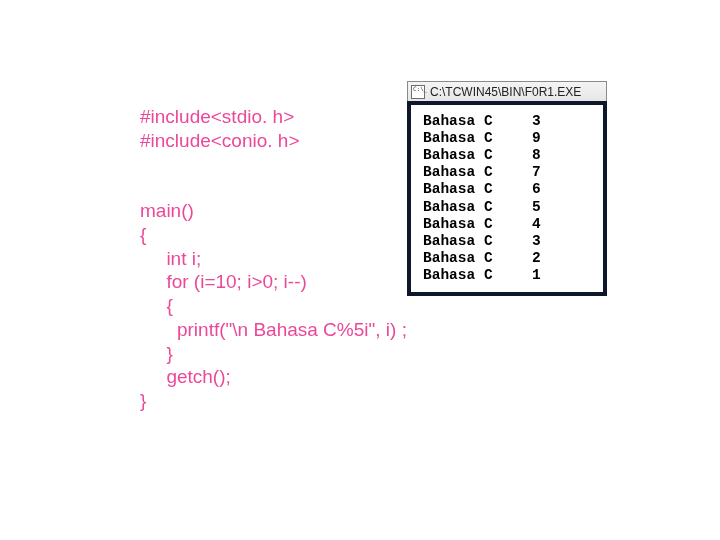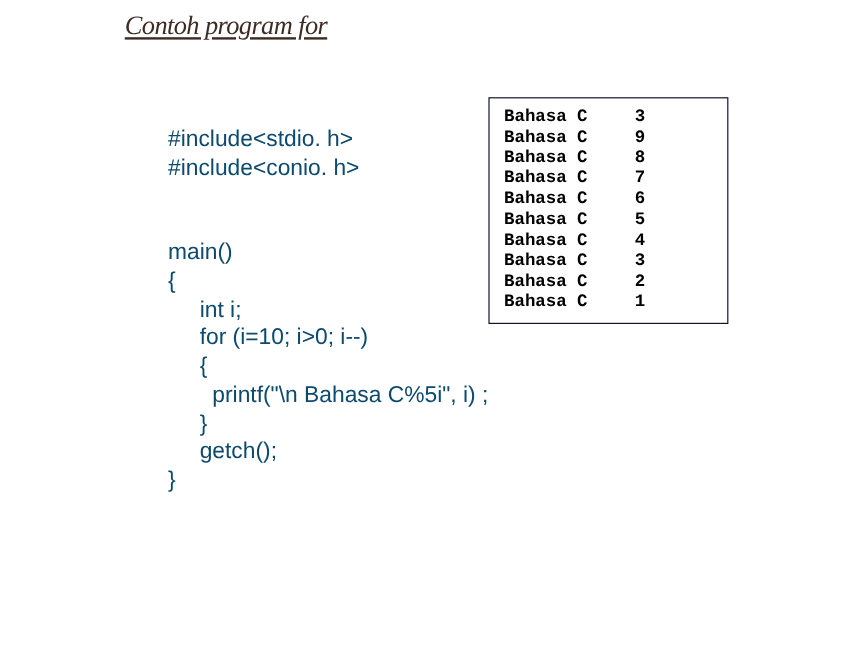--- a/index.html
+++ b/index.html
@@ -31,21 +31,21 @@
       text-underline-offset: 3px;
       font-weight: 500;
       letter-spacing: -0.5px;
     }
     .code {
       position: absolute;
       left: 140px;
       top: 81px;
       font-family: Arial, sans-serif;
       font-size: 19px;
-      color: #0c4a6e;
+      color: #ec4899;
       line-height: 1.25;
       white-space: pre;
     }
     .code .spacer { height: 23px; }
 
     .console-win {
       position: absolute;
       left: 407px;
       top: 81px;
       width: 200px;
@@ -77,21 +77,21 @@
       font-family: monospace;
       line-height: 7px;
     }
     .titlebar-text {
       font-family: "MS Sans Serif","Segoe UI",Tahoma,sans-serif;
       font-size: 12px;
       color: #222;
       letter-spacing: 0;
     }
     .console-body {
-      border: 1px solid #0f172a;
+      border: 4px solid #0f172a;
       background: #ffffff;
       padding: 8px 10px 8px 12px;
     }
     .console-line {
       font-family: "Consolas","Courier New",monospace;
       font-weight: 700;
       font-size: 14.5px;
       color: #000;
       display: flex;
       line-height: 1.18;
@@ -100,38 +100,41 @@
     .console-val {
       width: 42px;
       text-align: right;
       margin-left: 6px;
     }
   </style>
 </head>
 <body>
 <div class="slide">
 
-  <div class="title">Contoh program for</div>
 
   <div class="code">
 <span>#include&lt;stdio. h&gt;</span>
 <span>#include&lt;conio. h&gt;</span>
 <div class="spacer"></div>
 <span>main()</span>
 <span>{</span>
 <span>     int i;</span>
 <span>     for (i=10; i&gt;0; i--)</span>
 <span>     {</span>
 <span>       printf("\n Bahasa C%5i", i) ;</span>
 <span>     }</span>
 <span>     getch();</span>
 <span>}</span>
   </div>
 
   <div class="console-win">
+    <div class="titlebar">
+      <span class="titlebar-icon"></span>
+      <span class="titlebar-text">C:\TCWIN45\BIN\F0R1.EXE</span>
+    </div>
     <div class="console-body">
       <div class="console-line">
           <span class="console-label">Bahasa C</span>
           <span class="console-val">3</span>
         </div>
       <div class="console-line">
           <span class="console-label">Bahasa C</span>
           <span class="console-val">9</span>
         </div>
       <div class="console-line">

